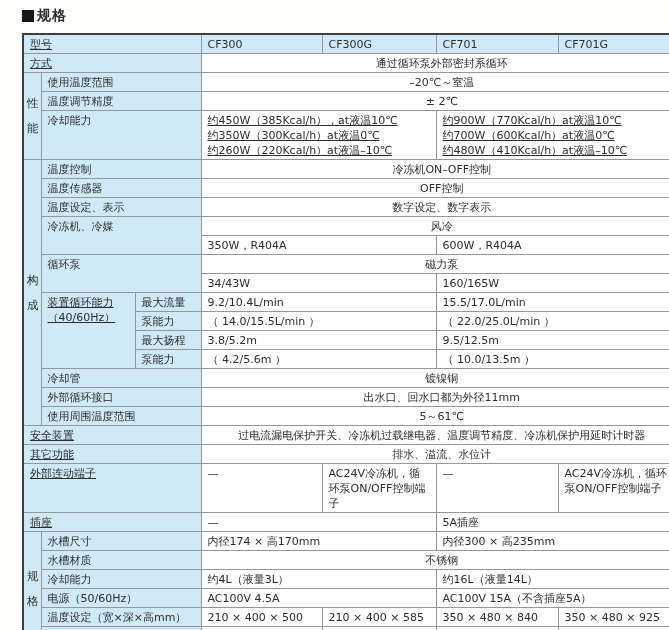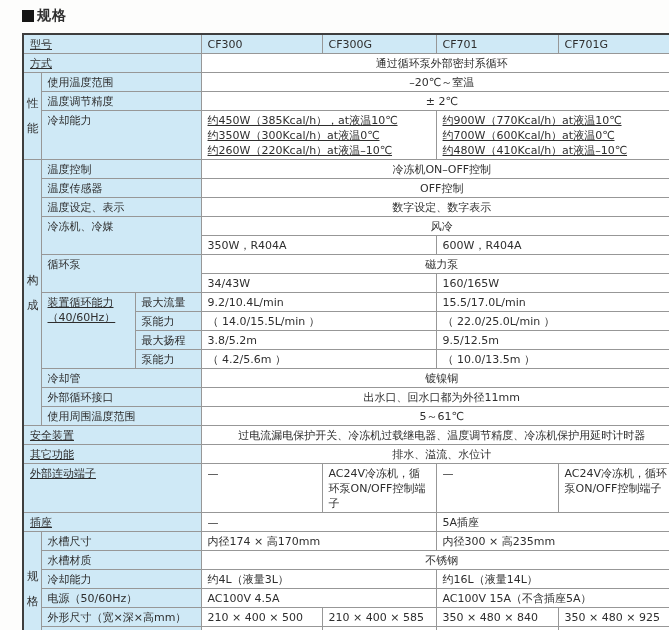--- a/index.html
+++ b/index.html
@@ -202,21 +202,21 @@
         <td class="l lt1" colspan="2">冷却能力</td>
         <td class="v tL" colspan="2">约4L（液量3L）</td>
         <td class="v tR" colspan="2">约16L（液量14L）</td>
       </tr>
       <tr>
         <td class="l lt1" colspan="2">电源（50/60Hz）</td>
         <td class="v tL" colspan="2">AC100V 4.5A</td>
         <td class="v tR" colspan="2">AC100V 15A（不含插座5A）</td>
       </tr>
       <tr>
-        <td class="l lt1" colspan="2">外形尺寸（宽×深×高mm）</td>
+        <td class="l lt1" colspan="2">温度设定（宽×深×高mm）</td>
         <td class="v">210 × 400 × 500</td>
         <td class="v">210 × 400 × 585</td>
         <td class="v">350 × 480 × 840</td>
         <td class="v">350 × 480 × 925</td>
       </tr>
       <tr>
         <td class="l lt1" colspan="2">重量</td>
         <td class="v">约27kg</td>
         <td class="v">约27.5kg</td>
         <td class="v">约54kg</td>

